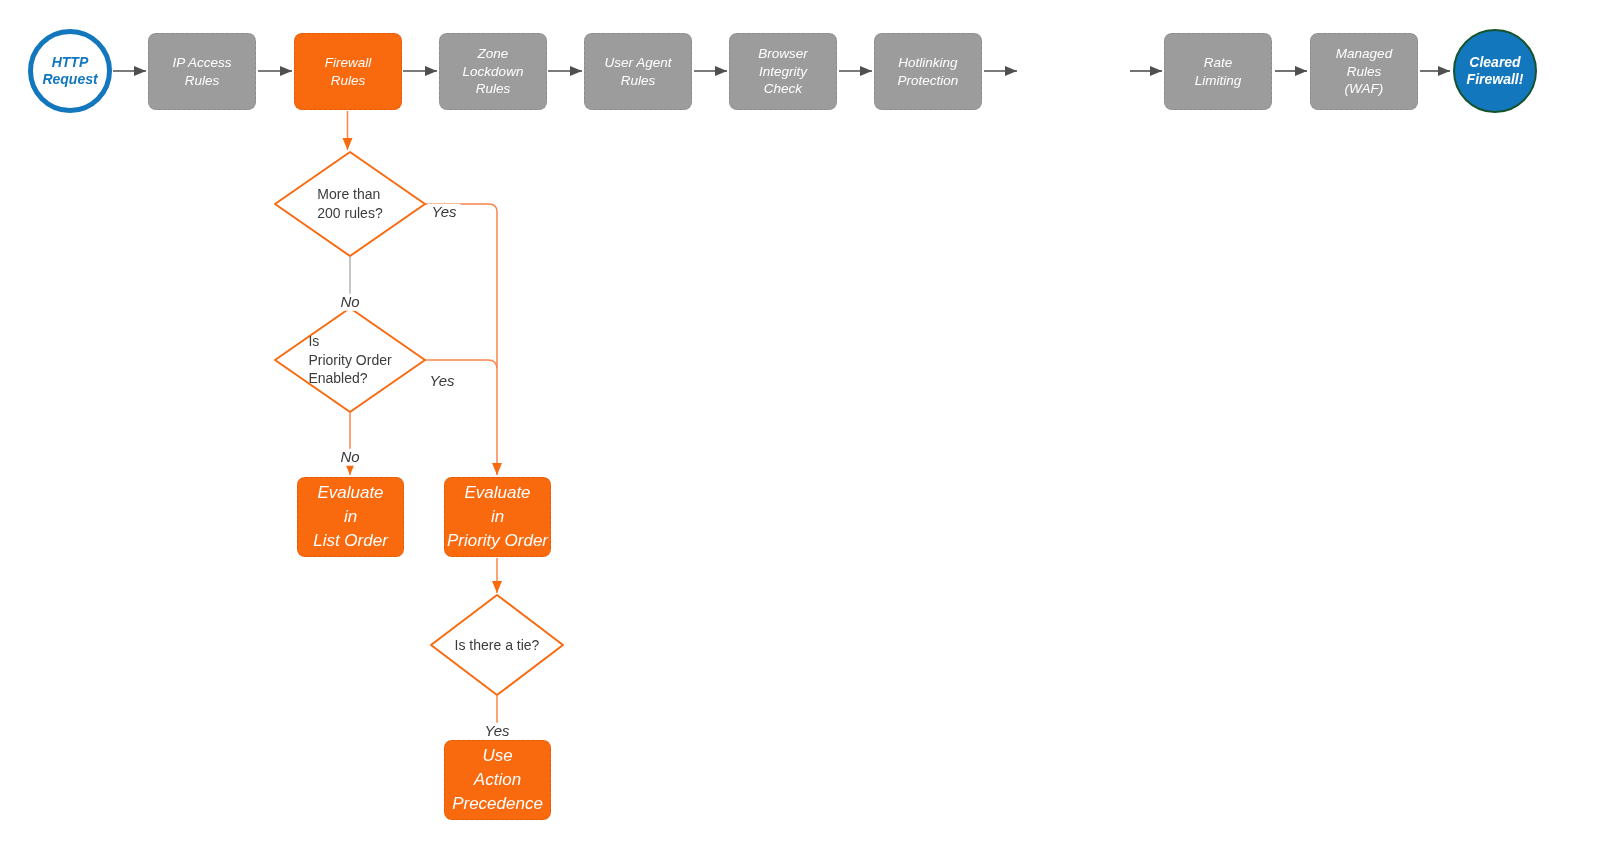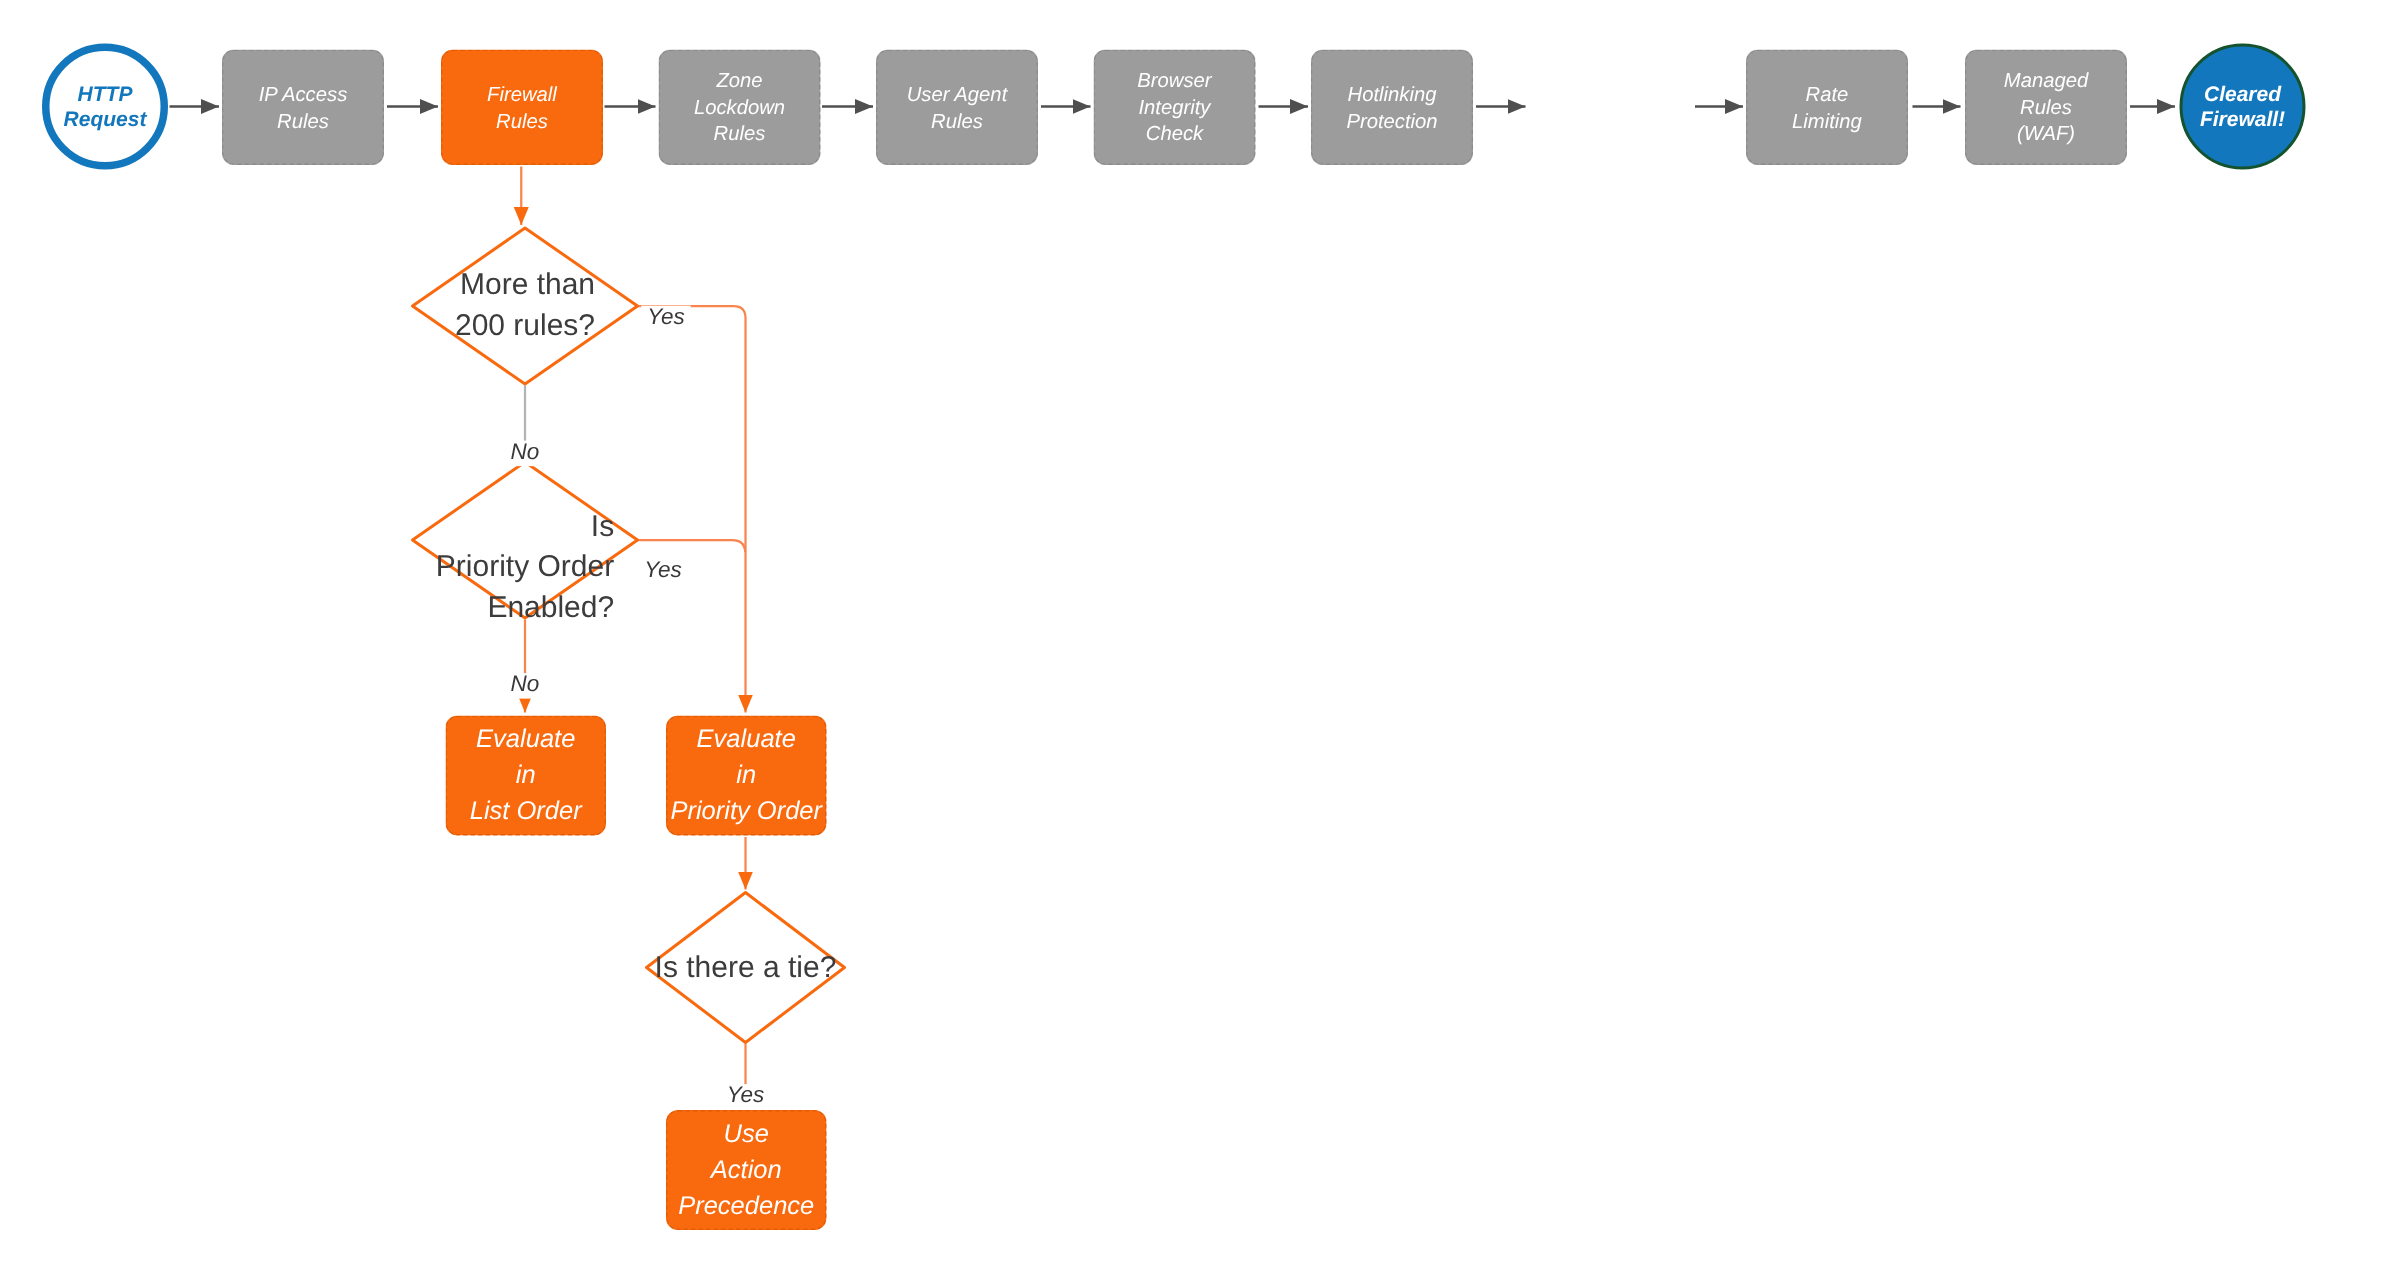--- a/index.html
+++ b/index.html
@@ -38,22 +38,22 @@
     position:absolute;width:107px;height:80px;
     background:#F9690E;border:1px dashed #E05C05;border-radius:8px;
     box-sizing:border-box;
     color:#ffffff;font-style:italic;font-size:17px;line-height:1.4;
     display:flex;align-items:center;justify-content:center;text-align:center;
     white-space:pre-line;z-index:2;
   }
 
   
   .dtext{
-    position:absolute;color:#3C3C3C;font-size:20px;line-height:1.35;
-    display:flex;align-items:center;justify-content:center;text-align:right;
+    position:absolute;color:#3C3C3C;font-size:14px;line-height:1.35;
+    display:flex;align-items:center;justify-content:center;text-align:left;
     white-space:pre-line;z-index:3;
   }
 
   
   .elabel{
     position:absolute;transform:translate(-50%,-50%);
     font-style:italic;font-size:15px;color:#383838;
     background:#ffffff;padding:0 4px;line-height:1.1;z-index:3;margin-top:23px;
   }
 </style>
@@ -117,21 +117,21 @@
 Limiting</div>
   <div class="stage" style="left:1310px">Managed
 Rules
 (WAF)</div>
 
   <div class="terminal end">Cleared
 Firewall!</div>
 
   <div class="dtext" style="left:280px;top:178px;width:140px;height:52px">More than
 200 rules?</div>
-  <div class="dtext" style="left:275px;top:348px;width:150px;height:60px">Is
+  <div class="dtext" style="left:275px;top:330px;width:150px;height:60px">Is
 Priority Order
 Enabled?</div>
   <div class="dtext" style="left:427px;top:633px;width:140px;height:24px">Is there a tie?</div>
 
   <div class="elabel" style="left:444px;top:189px">Yes</div>
   <div class="elabel" style="left:350px;top:279px">No</div>
   <div class="elabel" style="left:442px;top:358px">Yes</div>
   <div class="elabel" style="left:350px;top:434px">No</div>
   <div class="elabel" style="left:497px;top:708px">Yes</div>
 

